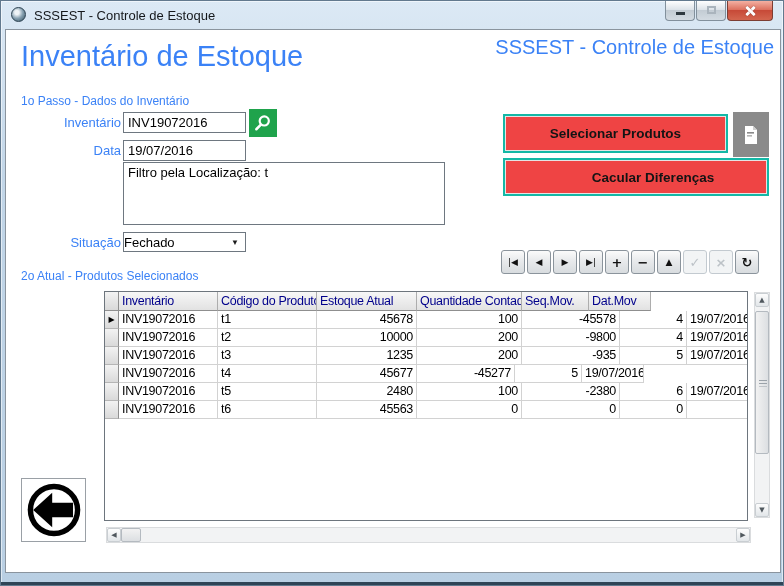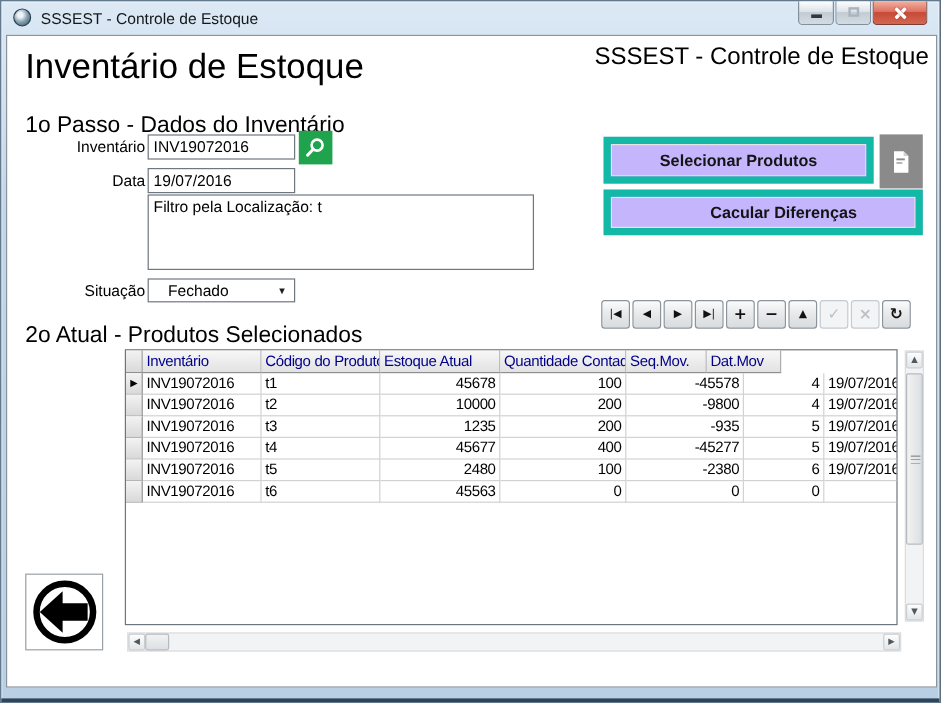--- a/index.html
+++ b/index.html
@@ -27,33 +27,33 @@
   .glyph-min{position:absolute;left:10px;top:11px;width:9px;height:3px;background:#2e3940;}
   .glyph-max{position:absolute;left:10px;top:5px;width:9px;height:8px;border:2px solid #aab4bd;box-sizing:border-box;}
   .glyph-close{position:absolute;left:50%;top:50%;width:12px;height:12px;transform:translate(-50%,-50%);}
   .glyph-close::before,.glyph-close::after{content:"";position:absolute;left:5px;top:0;width:3px;height:12px;background:#fff;border-radius:1px;box-shadow:0 0 1px #7c2a1e;}
   .glyph-close::before{transform:rotate(45deg);}
   .glyph-close::after{transform:rotate(-45deg);}
   
   .content{position:absolute;left:4px;top:28px;width:776px;height:544px;background:#fff;
     border:1px solid #8a949e;box-sizing:border-box;}
   .abs{position:absolute;}
-  .navy{color:#000000;}
+  .navy{color:#3b82f6;}
   .form-title{left:15px;top:10px;font-size:29px;}
   .app-title{right:6px;top:6px;font-size:20px;}
-  .section-title{font-size:19px;}
+  .section-title{font-size:12px;}
   .flabel{left:15px;width:100px;text-align:right;font-size:13px;}
   .tbox{box-sizing:border-box;border:1px solid #6e7780;background:#fff;font-family:"Liberation Sans",sans-serif;
     font-size:13px;color:#000;padding:2px 4px;outline:none;}
   textarea.tbox{resize:none;line-height:15px;}
   .combo{box-sizing:border-box;border:1px solid #6e7780;background:#fff;font-size:13px;color:#000;
-    padding:2px 16px;cursor:default;}
+    padding:2px 0;cursor:default;}
   .combo .arr{position:absolute;right:6px;top:5px;font-size:8px;color:#1c1c1c;}
   
-  .act-btn{box-sizing:border-box;background:#c4b5fd;border:6px solid #14b8a6;box-shadow:inset 0 0 0 1px #e4e4e4;
+  .act-btn{box-sizing:border-box;background:#ef4444;border:2px solid #14b8a6;box-shadow:inset 0 0 0 1px #e4e4e4;
     font-family:"Liberation Sans",sans-serif;font-weight:bold;font-size:13.5px;color:#141414;
     display:flex;align-items:center;justify-content:center;cursor:pointer;}
   .icon-btn{box-sizing:border-box;border:none;display:flex;align-items:center;justify-content:center;cursor:pointer;padding:0;}
   
   .navbar{display:flex;gap:2px;}
   .nav-btn{width:24px;height:24px;box-sizing:border-box;border:1px solid #8b949c;border-radius:3px;
     background:linear-gradient(#fbfbfb,#e8eaec 45%,#d8dcdf);color:#111;font-size:9px;
     display:flex;align-items:center;justify-content:center;padding:0;cursor:pointer;font-family:"DejaVu Sans",sans-serif;}
   .nav-btn.big{font-size:13px;font-weight:bold;}
   .nav-btn.disabled{color:#bcc2c7;border-color:#c3cad0;background:#f2f4f5;cursor:default;}
@@ -201,21 +201,20 @@
             <div class="gcell c3 tr">200</div>
             <div class="gcell c4 tr">-935</div>
             <div class="gcell c5 tr">5</div>
             <div class="gcell c6">19/07/2016</div>
           </div>
           <div class="grow">
             <div class="gcell gind"></div>
             <div class="gcell c0">INV19072016</div>
             <div class="gcell c1">t4</div>
             <div class="gcell c2 tr">45677</div>
-            <div class="gcell c3 tr">400</div>
             <div class="gcell c4 tr">-45277</div>
             <div class="gcell c5 tr">5</div>
             <div class="gcell c6">19/07/2016</div>
           </div>
           <div class="grow">
             <div class="gcell gind"></div>
             <div class="gcell c0">INV19072016</div>
             <div class="gcell c1">t5</div>
             <div class="gcell c2 tr">2480</div>
             <div class="gcell c3 tr">100</div>

